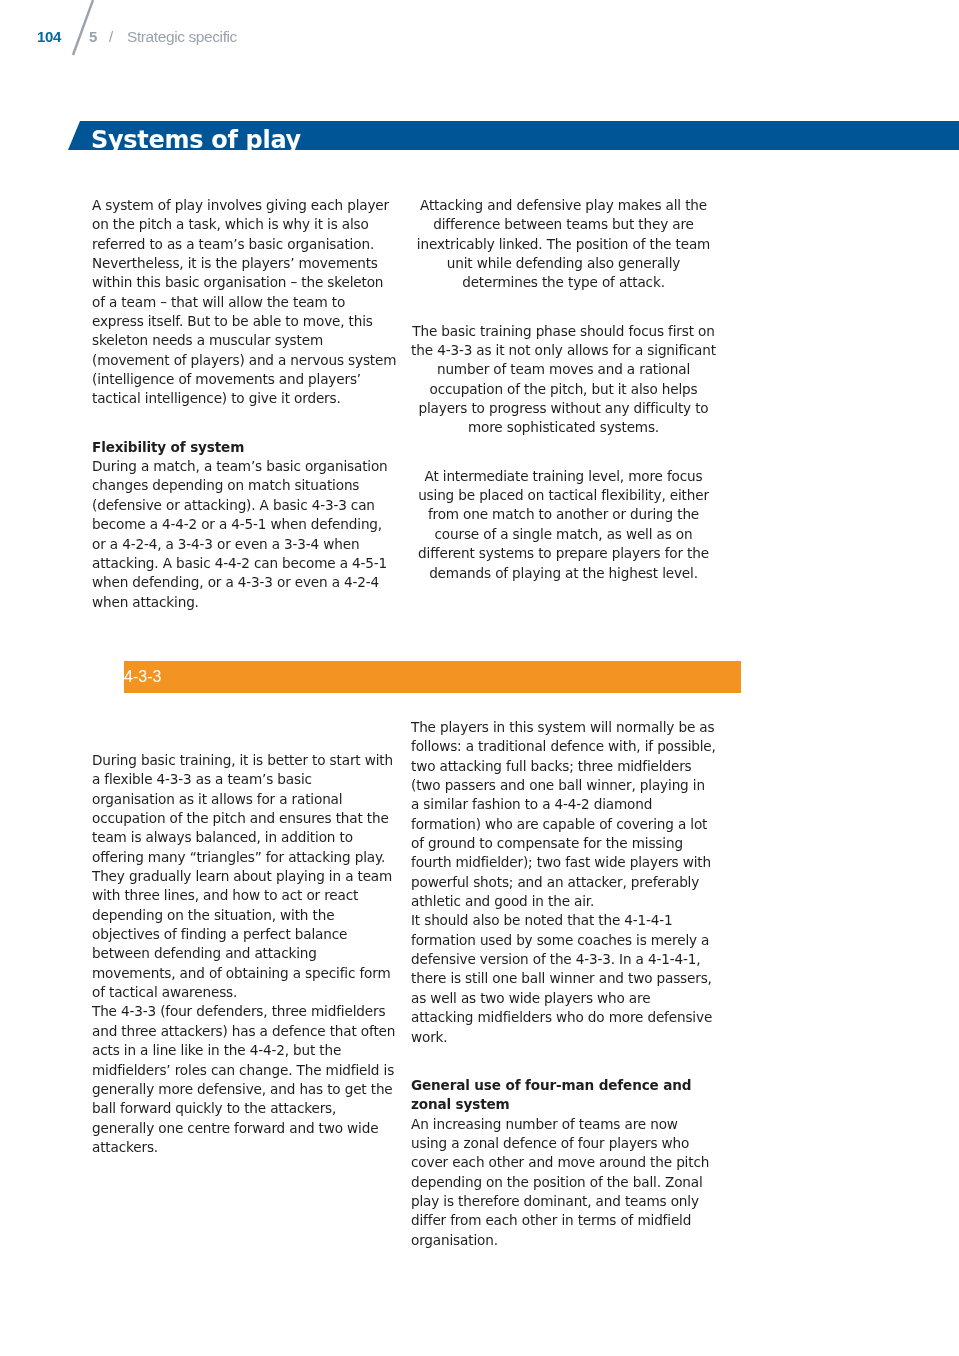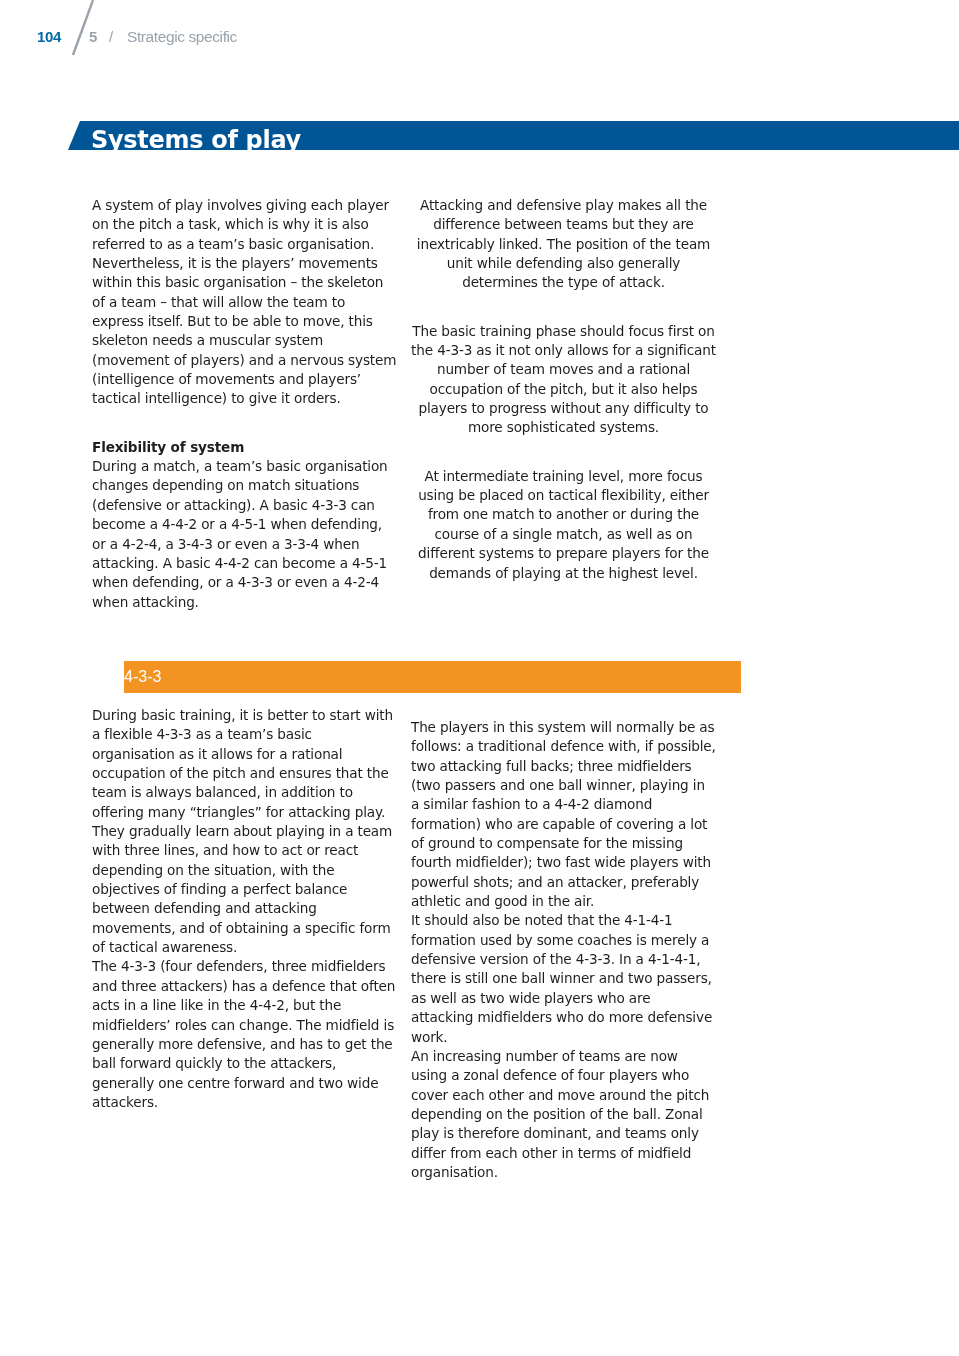--- a/index.html
+++ b/index.html
@@ -46,21 +46,21 @@
     }
     .col {
       position: absolute; width: 305px;
       font-size: 13.6px; line-height: 19.35px; letter-spacing: -0.15px;
     }
     .col p { margin: 0; }
     .col p.gap { margin-top: 29px; }
     .col .subhead { font-weight: bold; }
     .col-left-top { left: 92px; top: 196px; }
     .col-right-top { left: 411px; top: 196px; text-align: center; }
-    .col-left-bottom { left: 92px; top: 706px; }
+    .col-left-bottom { left: 92px; top: 751px; }
     .col-right-bottom { left: 411px; top: 718px; }
     .orange-bar {
       position: absolute; left: 91px; top: 661px; width: 617px; height: 32px;
       background: #f39422;
       display: flex; align-items: center; justify-content: flex-start; margin-left: 33px;
     }
     .orange-bar span {
       color: #ffffff; font-family: "Liberation Sans", sans-serif; font-size: 16px;
     }
   </style>
@@ -99,14 +99,15 @@
 
 <div class="col col-left-bottom">
   <p>During basic training, it is better to start with a flexible 4-3-3 as a team’s basic organisation as it allows for a rational occupation of the pitch and ensures that the team is always balanced, in addition to offering many “triangles” for attacking play.</p>
   <p>They gradually learn about playing in a team with three lines, and how to act or react depending on the situation, with the objectives of finding a perfect balance between defending and attacking movements, and of obtaining a specific form of tactical awareness.</p>
   <p>The 4-3-3 (four defenders, three midfielders and three attackers) has a defence that often acts in a line like in the 4-4-2, but the midfielders’ roles can change. The midfield is generally more defensive, and has to get the ball forward quickly to the attackers, generally one centre forward and two wide attackers.</p>
 </div>
 
 <div class="col col-right-bottom">
   <p>The players in this system will normally be as follows: a traditional defence with, if possible, two attacking full backs; three midfielders (two passers and one ball winner, playing in a similar fashion to a 4-4-2 diamond formation) who are capable of covering a lot of ground to compensate for the missing fourth midfielder); two fast wide players with powerful shots; and an attacker, preferably athletic and good in the air.</p>
   <p>It should also be noted that the 4-1-4-1 formation used by some coaches is merely a defensive version of the 4-3-3. In a 4-1-4-1, there is still one ball winner and two passers, as well as two wide players who are attacking midfielders who do more defensive work.</p>
+  <p class="gap subhead">General use of four-man defence and zonal system</p>
   <p>An increasing number of teams are now using a zonal defence of four players who cover each other and move around the pitch depending on the position of the ball. Zonal play is therefore dominant, and teams only differ from each other in terms of midfield organisation.</p>
 </div>
 
 </body></html>

